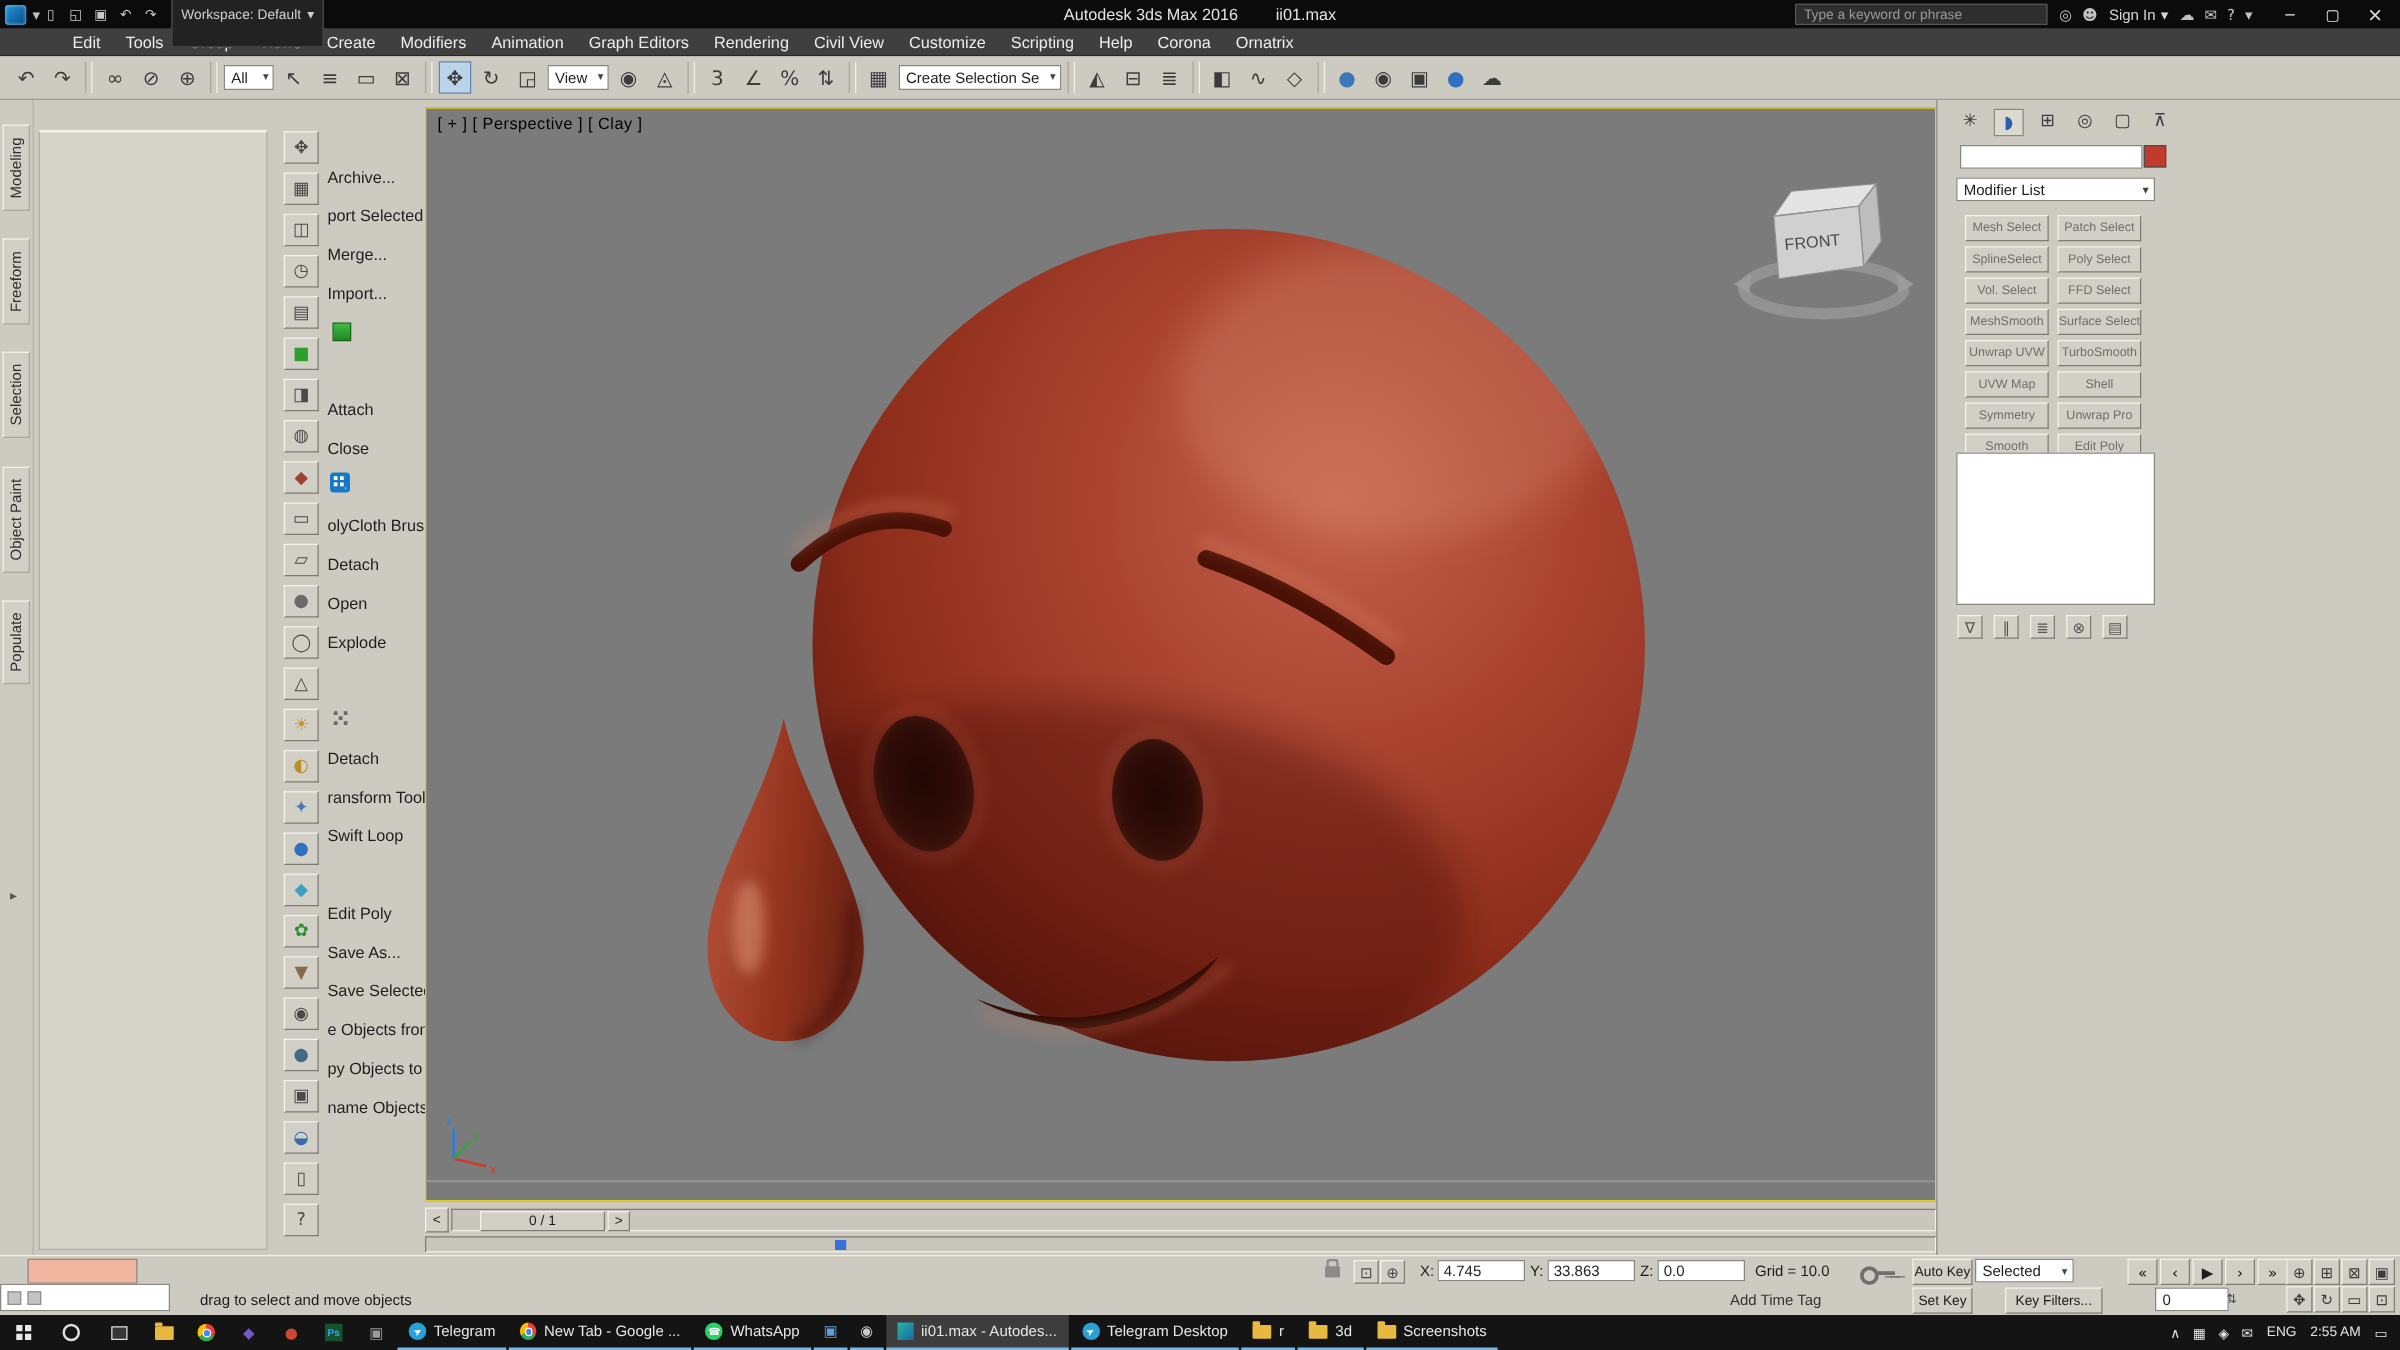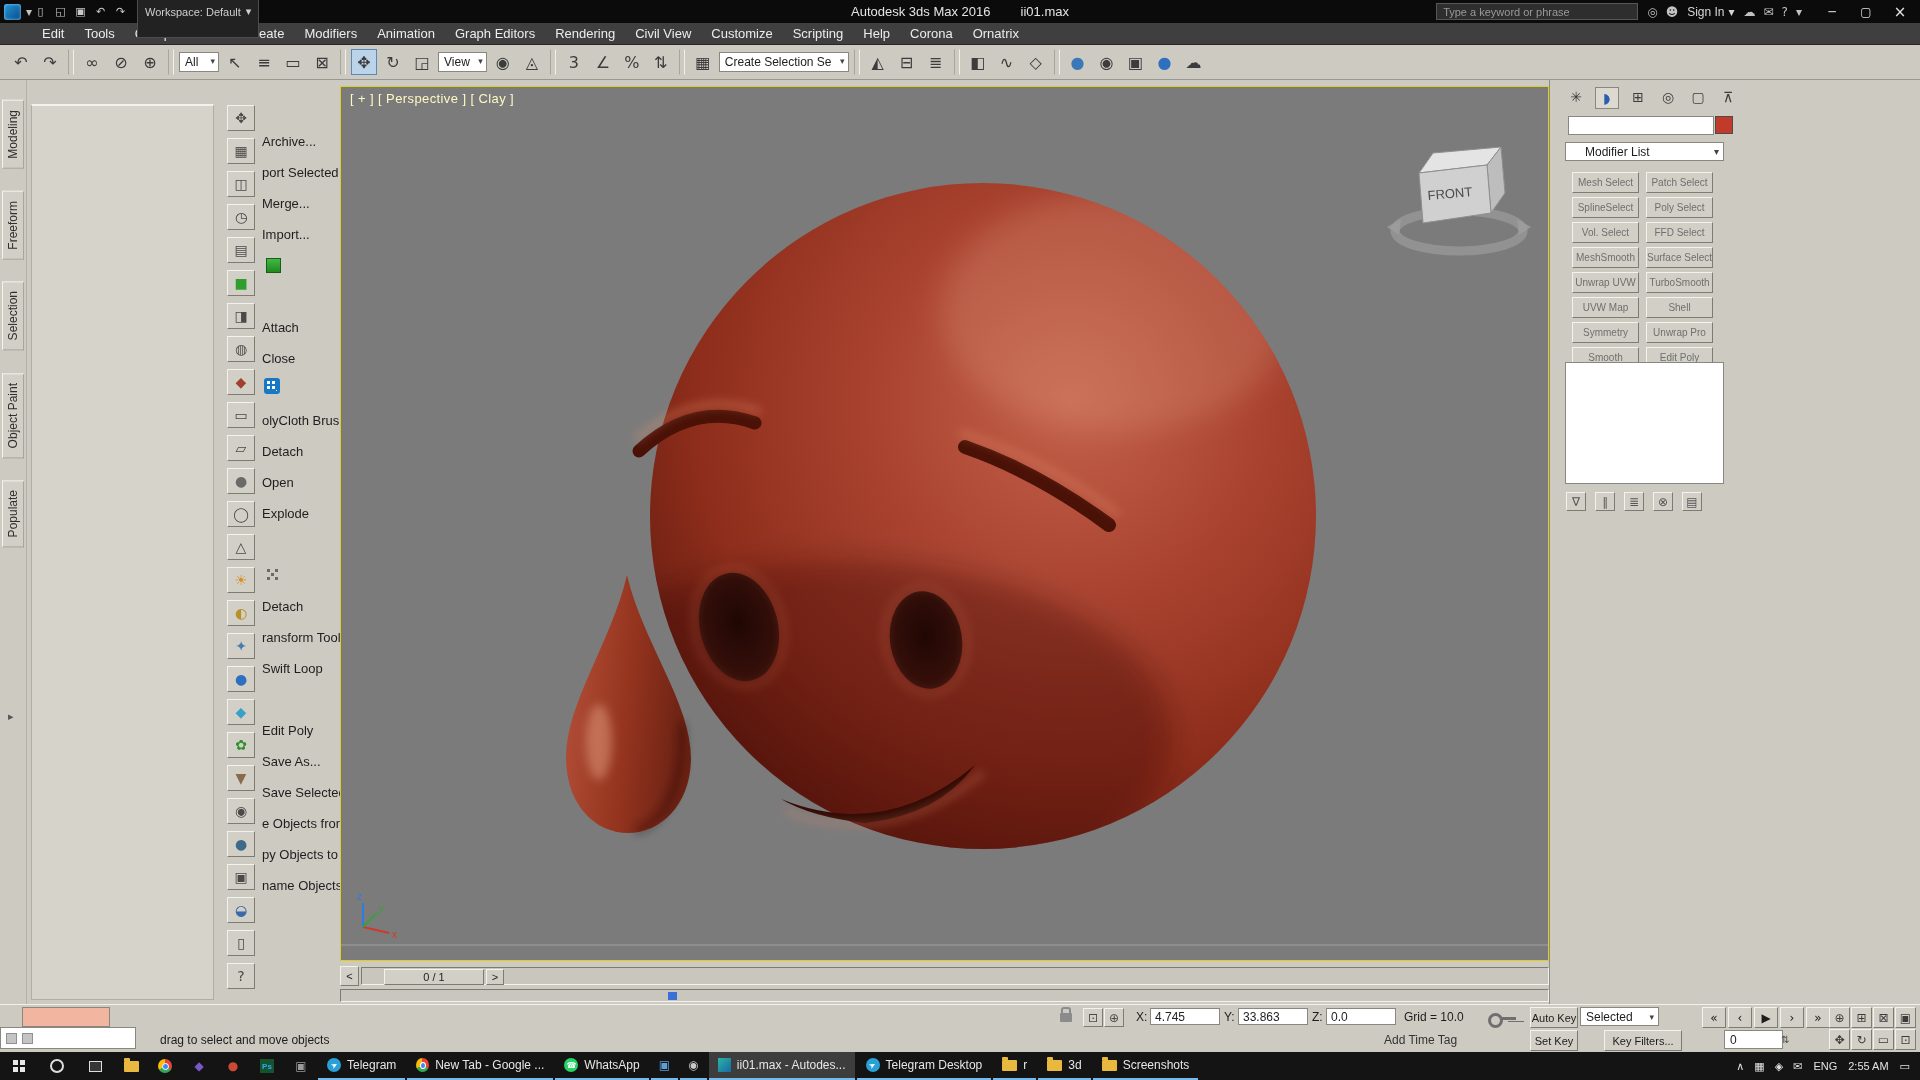--- a/index.html
+++ b/index.html
@@ -18,21 +18,21 @@
   .tb-title{position:absolute;left:0;right:0;top:0;height:23px;display:flex;align-items:center;justify-content:center;gap:30px;font-size:13px;color:#e4e4e4;pointer-events:none}
   .tb-right{margin-left:auto;display:flex;align-items:center;gap:9px;padding-right:3px}
   .tb-search{width:188px;height:15px;background:#2e2e2e;border:1px solid #565656;color:#ddd;font-size:11px;padding:0 6px;outline:none}
   .tb-search::placeholder{color:#9a9a9a}
   .tb-ic{color:#c2c2c2;font-size:12px}
   .signin{display:flex;align-items:center;gap:4px;color:#d6d6d6}
   .winbtns{display:flex;margin-left:4px}
   .winbtns span{width:34px;height:22px;display:flex;align-items:center;justify-content:center;font-size:12px;color:#e0e0e0}
 
   
-  .menubar{position:absolute;top:23px;left:0;width:1920px;height:22px;background:#3f3f3f;border-bottom:1px solid #262626;display:flex;align-items:center;padding-left:32px;box-sizing:border-box}
+  .menubar{position:absolute;top:23px;left:0;width:1920px;height:22px;background:#3f3f3f;border-bottom:1px solid #262626;display:flex;align-items:center;padding-left:48px;box-sizing:border-box}
   .menu-item{color:#ececec;font-size:13px;padding:2px 10px;white-space:nowrap}
 
   
   .toolbar{position:absolute;top:45px;left:0;width:1920px;height:35px;background:#cdcac2;border-bottom:1px solid #9b988f;display:flex;align-items:center;padding-left:8px;box-sizing:border-box;gap:3px}
   .t-item{width:26px;height:26px;display:flex;align-items:center;justify-content:center;font-family:"DejaVu Sans",sans-serif;font-size:16px;color:#3c3c3c;border:1px solid transparent;box-sizing:border-box;flex:none}
   .t-sep{width:6px !important;height:26px;border-left:1px solid #a8a59c !important;border-right:1px solid #f2f0ea !important;margin:0 2px}
   .t-active{background:#bcd4ea;border:1px solid #5a88b8}
   .t-select{width:auto;min-width:40px;height:20px !important;background:#fff;border:1px solid #8a877e;font-family:"Liberation Sans",sans-serif;font-size:12px;color:#222;padding:0 16px 0 5px;position:relative;justify-content:flex-start;white-space:nowrap}
   .t-select::after{content:"▾";position:absolute;right:3px;top:3px;font-size:9px;color:#444}
 
@@ -49,41 +49,41 @@
   .ov-green{position:absolute;left:266px;top:178px;width:13px;height:13px;background:linear-gradient(180deg,#43b843,#1f8a1f);border:1px solid #156015}
   .ov-qr{position:absolute;left:264px;top:298px;width:16px;height:16px;background:#1878c8;border-radius:3px}
   .ov-qr::after{content:"";position:absolute;left:3px;top:3px;width:3px;height:3px;background:#fff;box-shadow:5px 0 #fff,0 5px #fff,5px 5px #fff,8px 8px 0 -1px #fff}
   .ov-dots{position:absolute;left:266px;top:488px;width:14px;height:14px}
   .ov-dots::after{content:"";position:absolute;left:1px;top:1px;width:3px;height:3px;background:#6a6a6a;box-shadow:8px 0 #6a6a6a,0 8px #6a6a6a,8px 8px #6a6a6a,4px 4px #6a6a6a}
 
   
   .vpzone{position:absolute;top:80px;left:340px;width:1209px;height:924px}
   .viewport{position:absolute;top:6px;left:0;width:1207px;height:873px;background:#7b7b7b;border:1px solid #e0cd1c;box-sizing:content-box}
   .vp-svg{position:absolute;left:0;top:0;width:1207px;height:873px}
-  .vp-label{position:absolute;top:4px;left:9px;font-size:13px;color:#fef9c3;letter-spacing:.4px}
+  .vp-label{position:absolute;top:4px;left:9px;font-size:13px;color:#000000;letter-spacing:.4px}
   .vp-stats{position:absolute;top:32px;left:14px;font-size:13px;line-height:17px;color:#ddc71d;font-family:"DejaVu Sans Mono","Liberation Mono",monospace}
   .st-head{padding-left:52px}
   .st-l{display:inline-block;width:52px}
   .st-fps{margin-top:17px}
   .timeline{position:absolute;left:0;top:886px;width:1209px;height:20px;display:flex;align-items:center}
   .tl-btn{width:17px;height:18px;display:flex;align-items:center;justify-content:center;font-size:11px;flex:none}
   .tl-track{position:relative;flex:1;height:18px;margin-left:2px;box-sizing:border-box}
   .tl-thumb{position:absolute;left:22px;top:1px;width:98px;height:14px;font-size:11px;display:flex;align-items:center;justify-content:center}
   .tl-next{position:absolute;left:124px;top:1px;width:16px;height:14px;display:flex;align-items:center;justify-content:center;font-size:11px}
   .trackbar{position:absolute;left:0;top:909px;width:1209px;height:13px;box-sizing:border-box}
   .tb-mark{position:absolute;left:327px;top:2px;width:9px;height:8px;background:#3a6fd8}
 
   
   .cmdpanel{position:absolute;top:80px;left:1549px;width:371px;height:924px;background:#cdcac2;border-left:1px solid #8f8c83;box-sizing:border-box}
   .cp-tabs{position:absolute;left:15px;top:7px;display:flex;gap:8px}
   .cp-tab{width:22px;height:20px;display:flex;align-items:center;justify-content:center;font-family:"DejaVu Sans",sans-serif;font-size:14px;color:#3c3c3c}
   .cp-tab.active{background:#dcd9d1;border:1px solid #8a877e}
   .cp-name{position:absolute;left:18px;top:36px;width:140px;height:17px;background:#fff;border:1px solid #8a877e;font-size:12px;padding-left:4px;box-sizing:content-box}
   .cp-color{position:absolute;left:165px;top:36px;width:16px;height:16px;background:#c23a2a;border:1px solid #4c4c4c}
-  .cp-modlist{position:absolute;left:15px;top:62px;width:159px;height:19px;background:#fff;border:1px solid #8a877e;font-size:12px;display:flex;align-items:center;padding-left:19px;box-sizing:border-box}
+  .cp-modlist{position:absolute;left:15px;top:62px;width:159px;height:19px;background:#fff;border:1px solid #8a877e;font-size:12px;display:flex;align-items:center;padding-left:5px;box-sizing:border-box}
   .cp-modlist::after{content:"▾";position:absolute;right:4px;font-size:10px;color:#444}
   .cp-grid{position:absolute;left:22px;top:92px;display:grid;grid-template-columns:67px 67px;gap:4px 7px}
   .modbtn{height:19px;display:flex;align-items:center;justify-content:center;font-size:10px;color:#6f6f6f;white-space:nowrap;overflow:hidden}
   .cp-stack{position:absolute;left:15px;top:282px;width:159px;height:122px;background:#fff;border:1px solid #8a877e;box-sizing:border-box}
   .cp-tools{position:absolute;left:16px;top:412px;display:flex;gap:9px}
   .cp-tool{width:18px;height:17px;display:flex;align-items:center;justify-content:center;font-family:"DejaVu Sans",sans-serif;font-size:12px;color:#555}
 
   
   .statusbar{position:absolute;top:1004px;left:0;width:1920px;height:48px;background:#cdcac2;border-top:1px solid #f2f0ea;box-sizing:border-box;font-size:12px}
   .mxs-pink{position:absolute;left:22px;top:2px;width:86px;height:18px;background:#f2b6a0;border:1px solid #8a877e}

